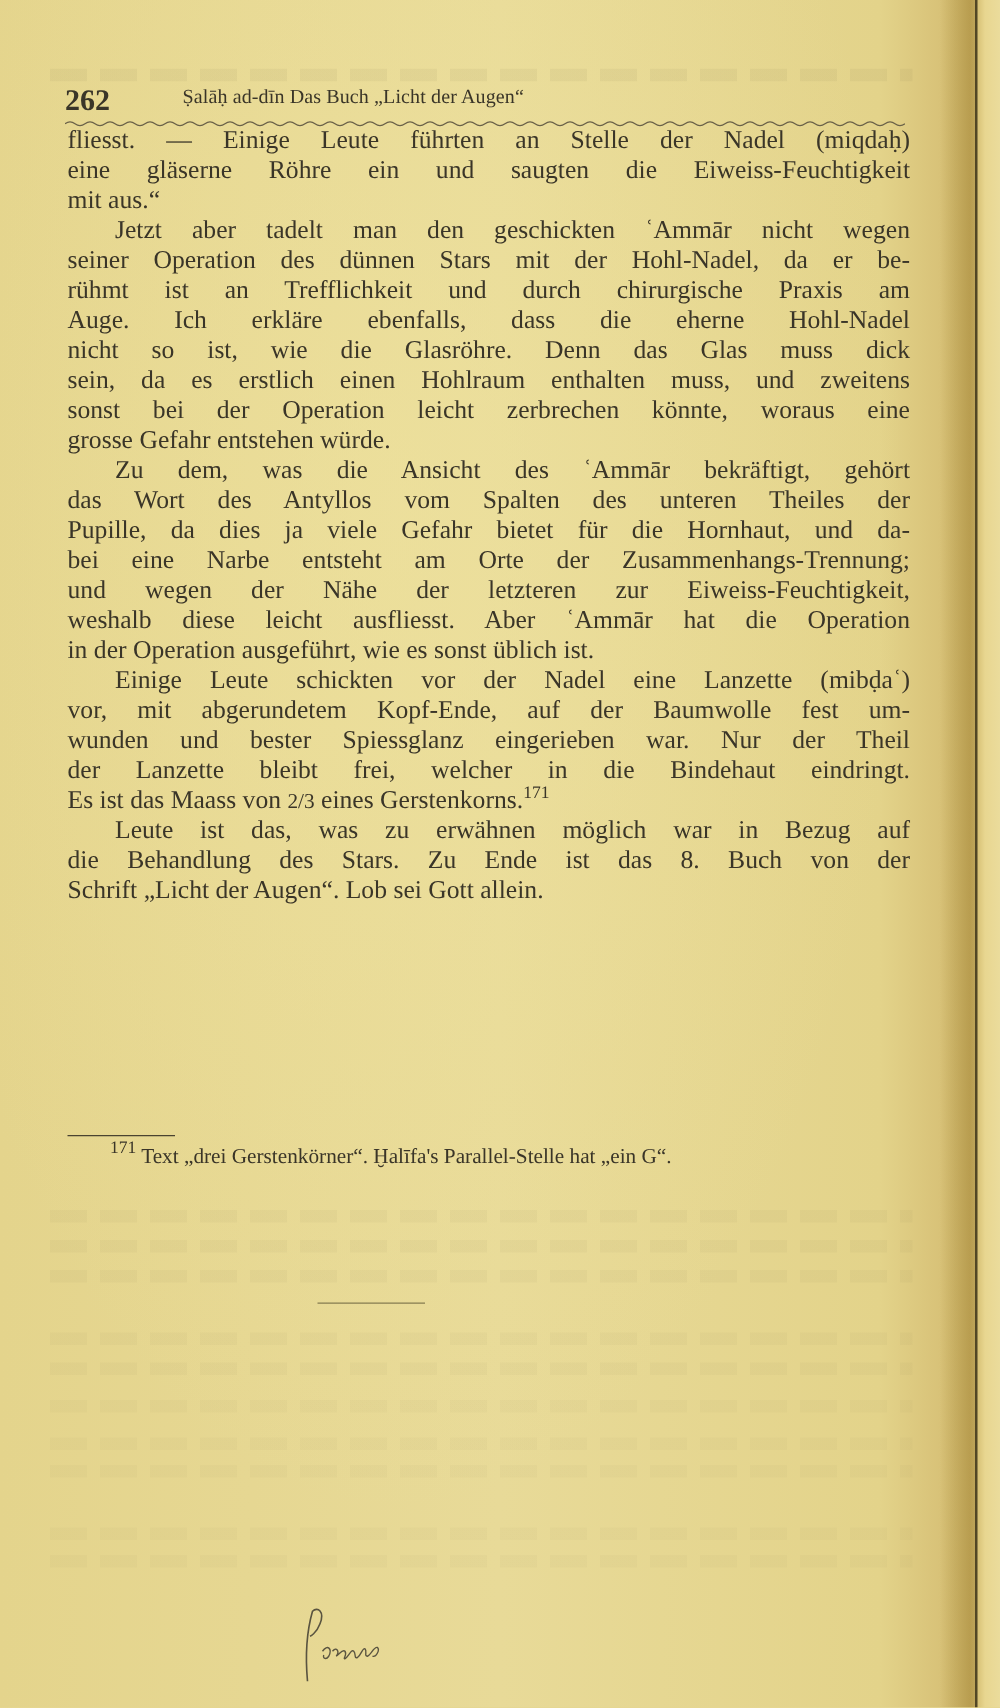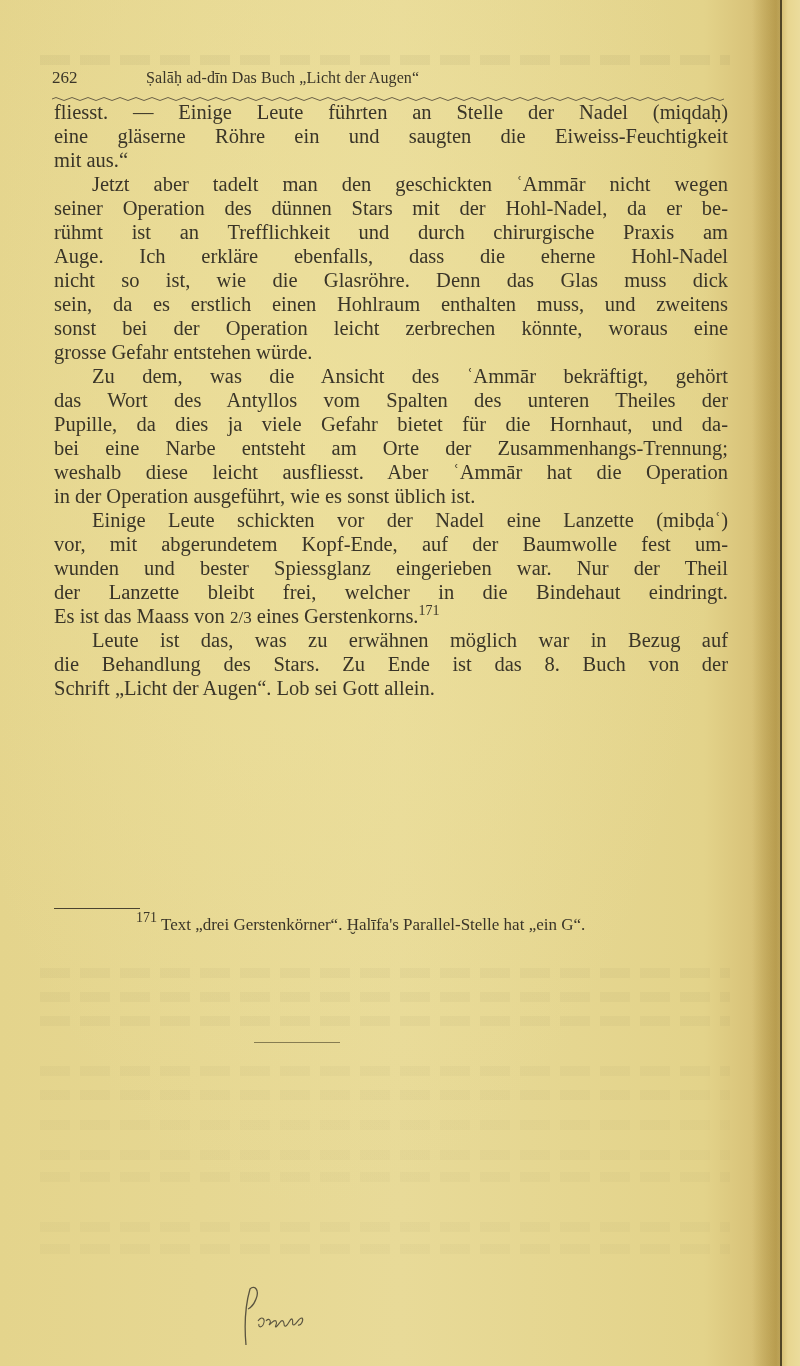--- a/index.html
+++ b/index.html
@@ -21,41 +21,41 @@
     }
     .gutter-shadow {
       position: absolute; left: 752px; top: 0; width: 28px; height: 1366px;
       background: linear-gradient(90deg, rgba(160,130,60,0) 0%, rgba(150,120,50,0.35) 100%);
     }
     .header {
       position: absolute; left: 52px; top: 68px; width: 670px; height: 30px;
       font-family: "Liberation Serif", "DejaVu Serif", serif;
       font-size: 20px; color: #3a3528;
     }
-    .page-number { position: absolute; left: 0; top: 0; font-size: 17px; }
+    .page-number { position: absolute; left: 0; top: 0; font-size: 24px; font-weight: bold; }
     .running-title { position: absolute; left: 94px; top: 1px; font-size: 16px; letter-spacing: 0.1px; }
     .wavy-rule {
       position: absolute; left: 52px; top: 96px; width: 672px; height: 6px;
     }
     .body-text {
       position: absolute; left: 54px; top: 100px; width: 674px;
       font-family: "Liberation Serif", "DejaVu Serif", serif;
       font-size: 20.5px; line-height: 24px;
       text-align: justify; color: #3a3528;
     }
     .line { display: block; white-space: nowrap; text-align-last: justify; text-align: justify; height: 24px; }
     .line.last { text-align-last: left; }
     .line.indent { padding-left: 38px; }
     .footnote-rule {
       position: absolute; left: 54px; top: 908px; width: 86px; height: 1px; background: #4a4330;
     }
     .footnote {
       position: absolute; left: 88px; top: 914px; width: 650px;
       font-family: "Liberation Serif", "DejaVu Serif", serif;
-      font-size: 17px; line-height: 22px; color: #3a3528; margin-left: 48px;
+      font-size: 17px; line-height: 22px; color: #3a3528;
     }
     sup { font-size: 14px; vertical-align: 8px; line-height: 0; }
     .frac { font-size: 17px; }
     .ghost-rule {
       position: absolute; left: 254px; top: 1042px; width: 86px; height: 1px; background: #6d6440; opacity: 0.8;
     }
     .signature {
       position: absolute; left: 238px; top: 1283px; width: 90px; height: 70px;
     }
     .bleed {
@@ -90,20 +90,21 @@
     <span class="line">rühmt ist an Trefflichkeit und durch chirurgische Praxis am</span>
     <span class="line">Auge. Ich erkläre ebenfalls, dass die eherne Hohl-Nadel</span>
     <span class="line">nicht so ist, wie die Glasröhre. Denn das Glas muss dick</span>
     <span class="line">sein, da es erstlich einen Hohlraum enthalten muss, und zweitens</span>
     <span class="line">sonst bei der Operation leicht zerbrechen könnte, woraus eine</span>
     <span class="line last">grosse Gefahr entstehen würde.</span>
     <span class="line indent">Zu dem, was die Ansicht des ʿAmmār bekräftigt, gehört</span>
     <span class="line">das Wort des Antyllos vom Spalten des unteren Theiles der</span>
     <span class="line">Pupille, da dies ja viele Gefahr bietet für die Hornhaut, und da-</span>
     <span class="line">bei eine Narbe entsteht am Orte der Zusammenhangs-Trennung;</span>
+    <span class="line">und wegen der Nähe der letzteren zur Eiweiss-Feuchtigkeit,</span>
     <span class="line">weshalb diese leicht ausfliesst. Aber ʿAmmār hat die Operation</span>
     <span class="line last">in der Operation ausgeführt, wie es sonst üblich ist.</span>
     <span class="line indent">Einige Leute schickten vor der Nadel eine Lanzette (mibḍaʿ)</span>
     <span class="line">vor, mit abgerundetem Kopf-Ende, auf der Baumwolle fest um-</span>
     <span class="line">wunden und bester Spiessglanz eingerieben war. Nur der Theil</span>
     <span class="line">der Lanzette bleibt frei, welcher in die Bindehaut eindringt.</span>
     <span class="line last"><span>Es ist das Maass von </span><span class="frac">2/3</span><span> eines Gerstenkorns.</span><sup>171</sup></span>
     <span class="line indent">Leute ist das, was zu erwähnen möglich war in Bezug auf</span>
     <span class="line">die Behandlung des Stars. Zu Ende ist das 8. Buch von der</span>
     <span class="line last">Schrift „Licht der Augen“. Lob sei Gott allein.</span>

